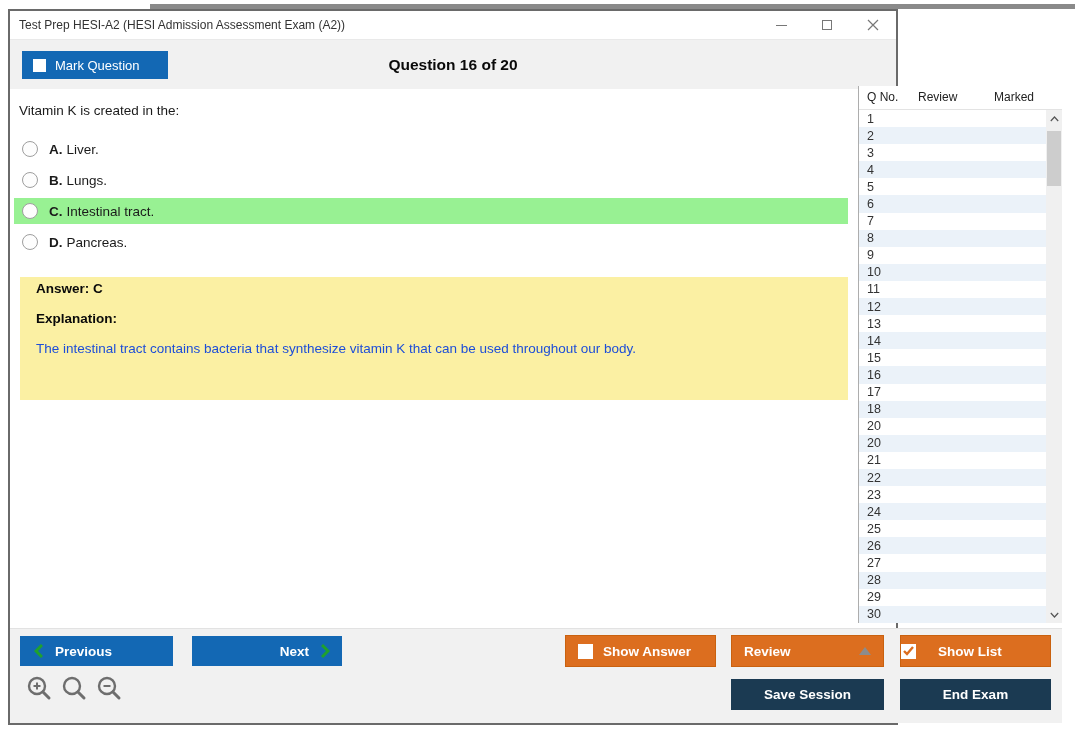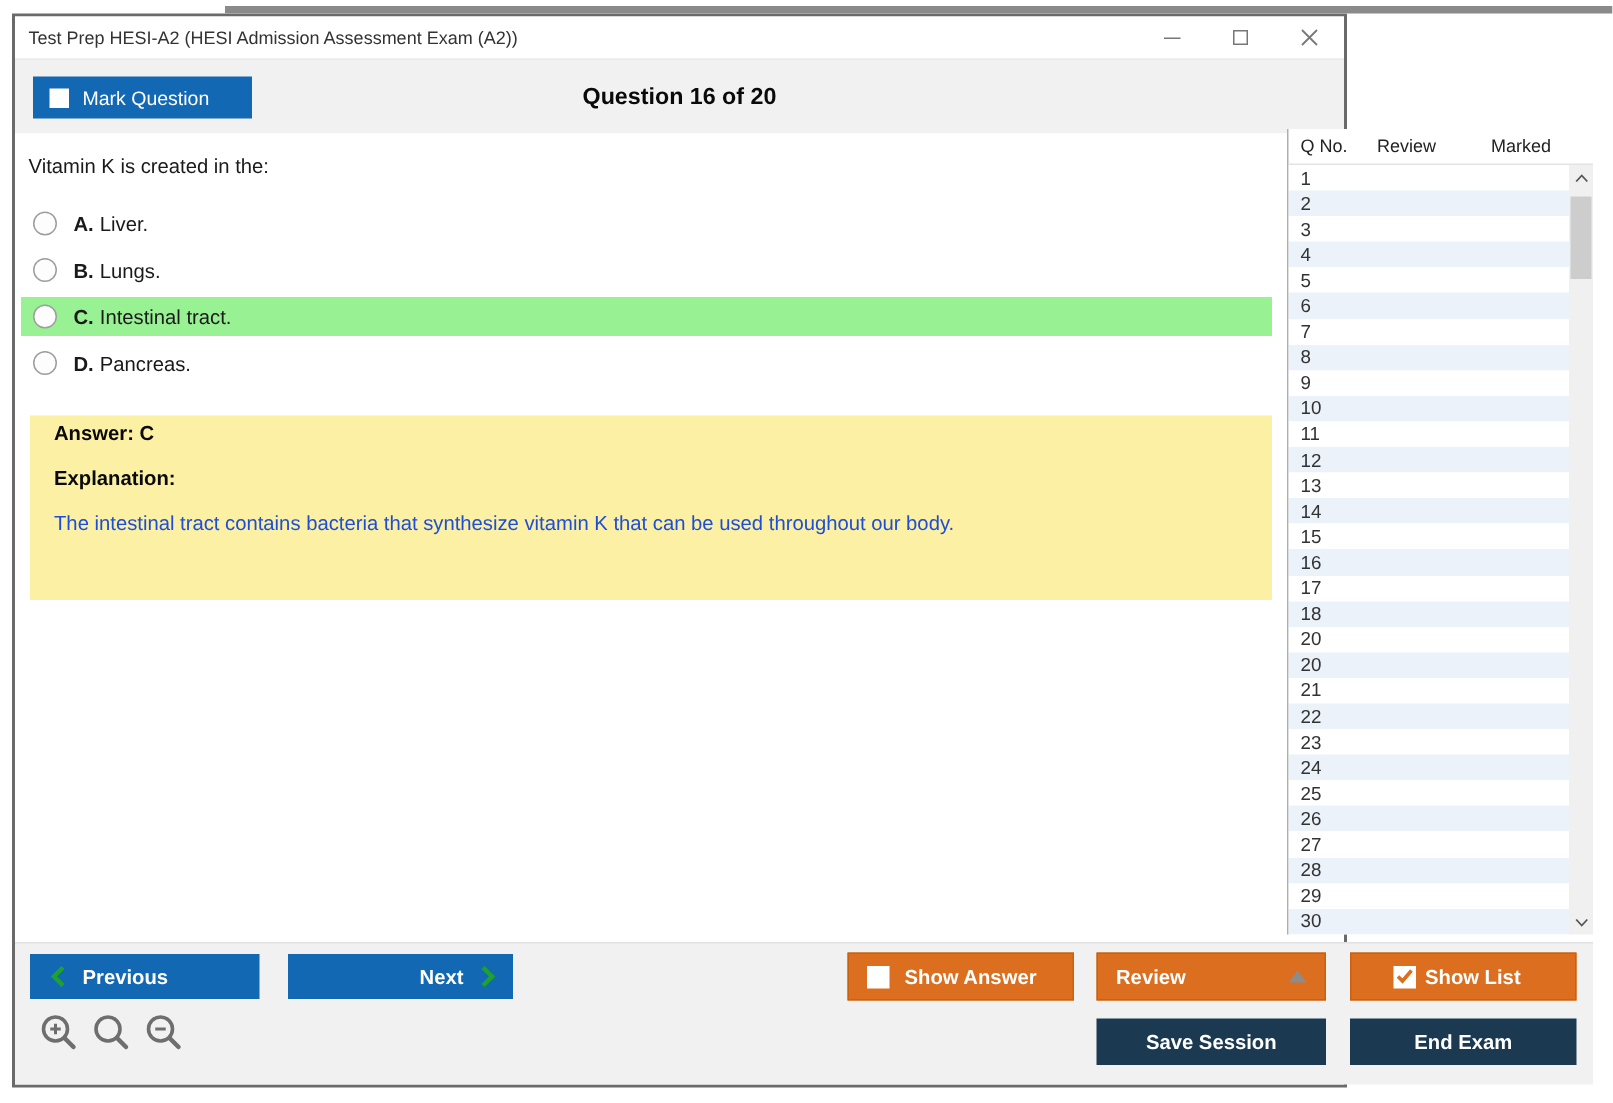--- a/index.html
+++ b/index.html
@@ -73,21 +73,21 @@
     background:#f1f1f1; border-top:1px solid #e2e2e2; }
   .btn { position:absolute; display:flex; align-items:center; border:none; cursor:pointer;
     color:#fff; font-size:13.5px; font-weight:bold; font-family:"Liberation Sans", sans-serif; }
   .btn-blue { background:#1368b4; }
   .btn-orange { background:#dc6e1f; border:1px solid #c9610f; }
   .btn-navy { background:#1b3a52; justify-content:center; }
   .btn-prev { left:10px; top:7px; width:153px; height:30px; gap:12px; padding-left:14px; }
   .btn-next { left:182px; top:7px; width:150px; height:30px; gap:12px; justify-content:flex-end; padding-right:12px; }
   .btn-show-answer { left:555px; top:6px; width:151px; height:32px; gap:10px; padding-left:12px; }
   .btn-review { left:721px; top:6px; width:153px; height:32px; justify-content:space-between; padding:0 12px; }
-  .btn-show-list { left:890px; top:6px; width:151px; height:32px; gap:6px; padding-left:28px; }
+  .btn-show-list { left:890px; top:6px; width:151px; height:32px; gap:22px; padding-left:0; }
   .btn-save { left:721px; top:50px; width:153px; height:31px; }
   .btn-end { left:890px; top:50px; width:151px; height:31px; }
   .checkbox-lg { width:15px; height:15px; background:#fff; flex:0 0 auto;
     display:flex; align-items:center; justify-content:center; }
   .tri-up { width:0; height:0; border-left:6px solid transparent; border-right:6px solid transparent;
     border-bottom:8px solid #8c8c8c; }
 
   .zoom-tools { position:absolute; left:16px; top:46px; display:flex; gap:9px; }
   .zoom-tools svg { cursor:pointer; }
 </style>

